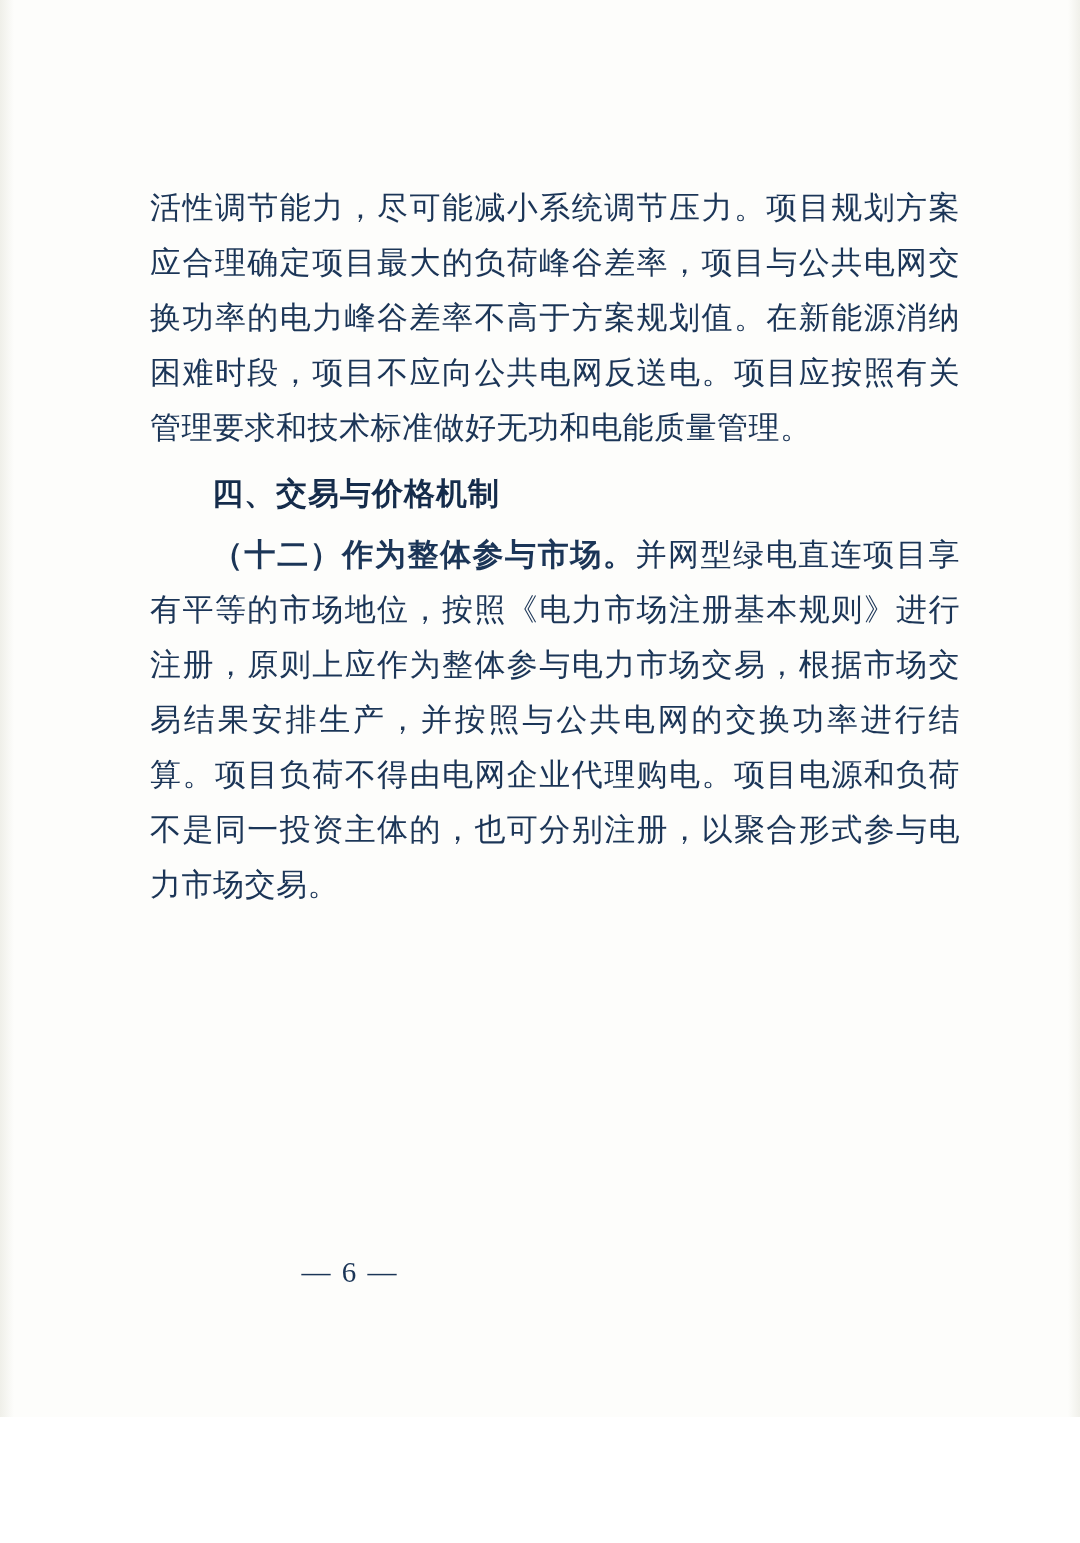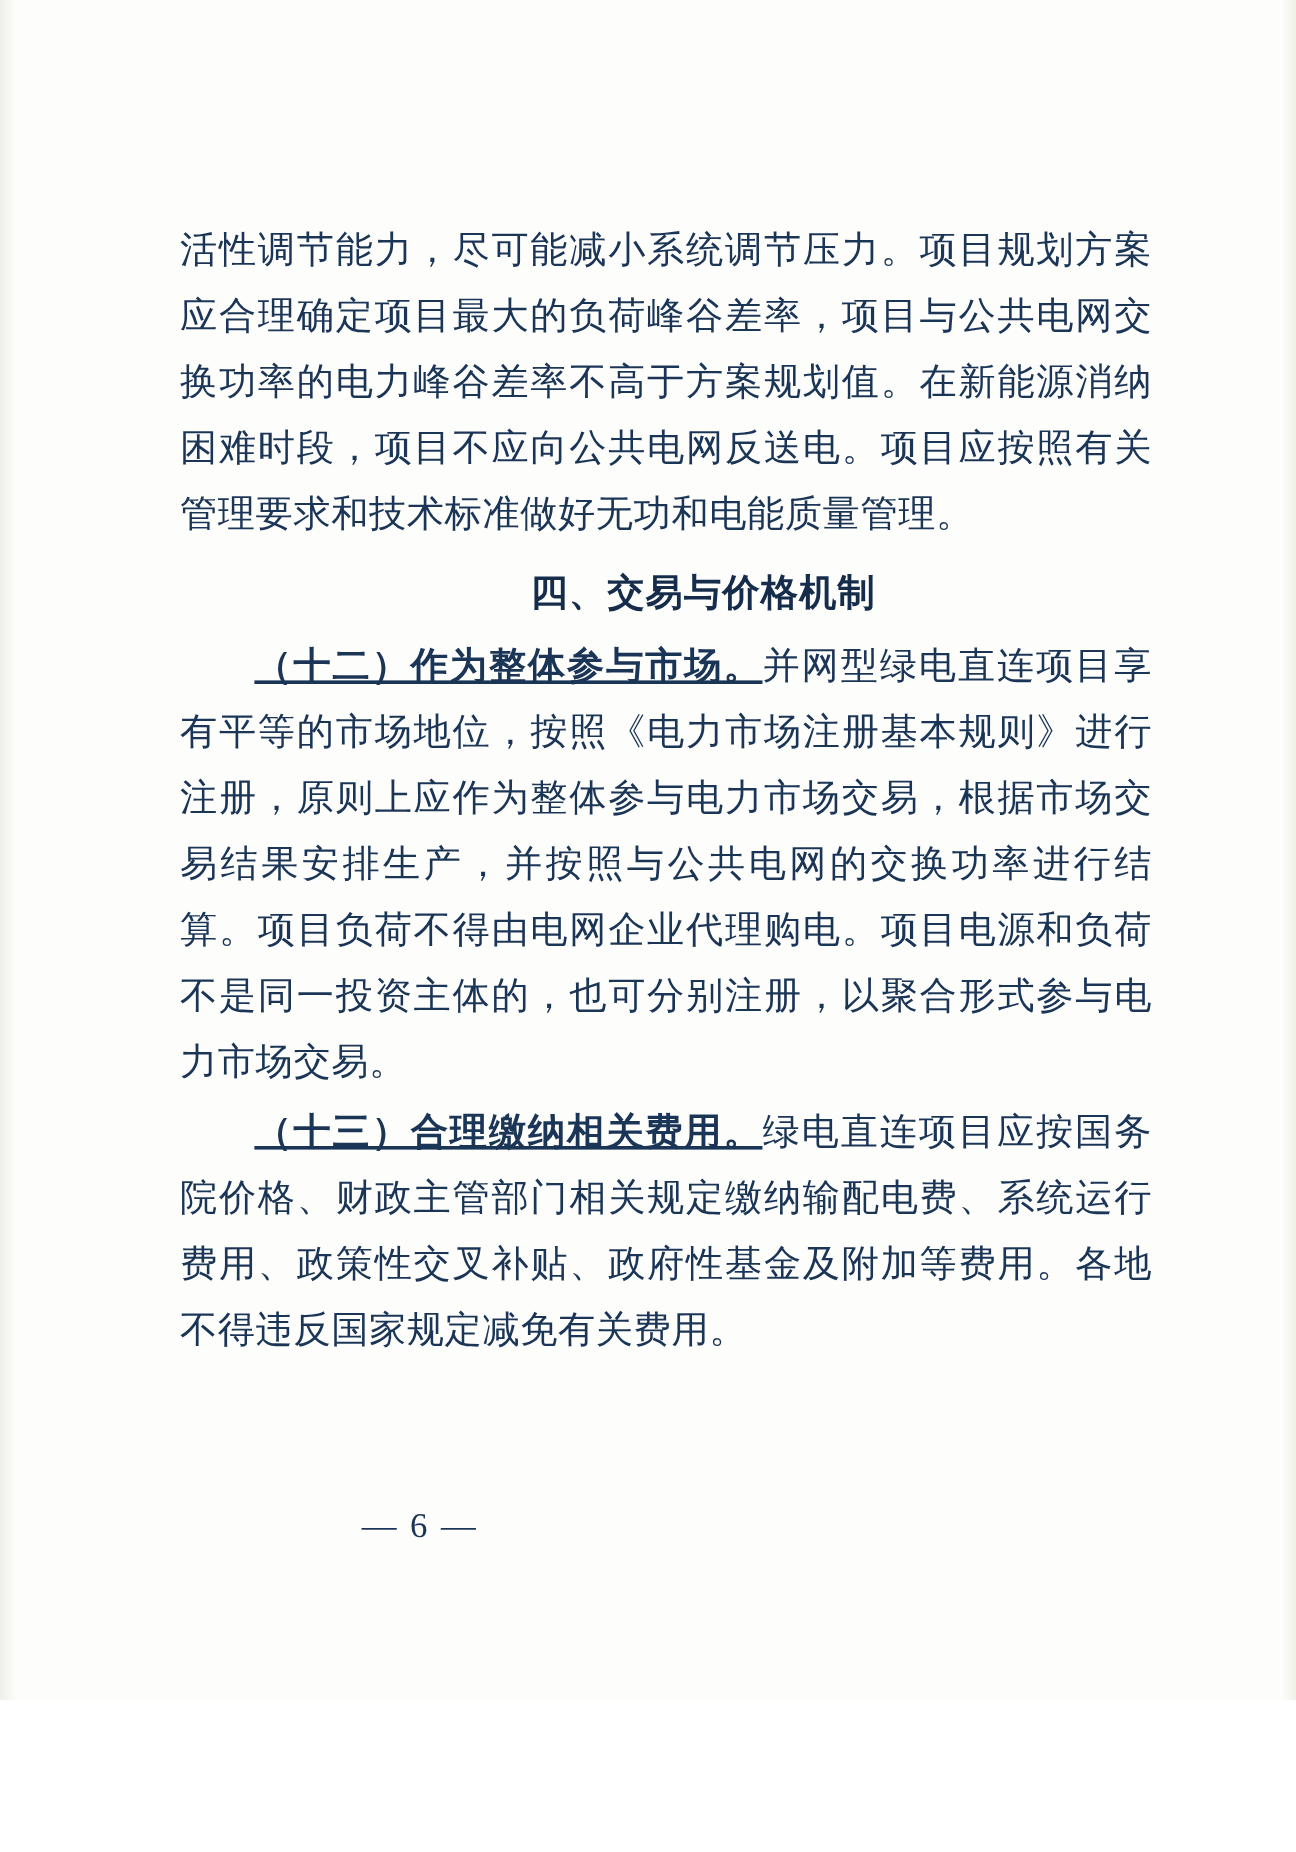--- a/index.html
+++ b/index.html
@@ -51,25 +51,23 @@
     text-indent: 62px;
   }
   .section-head {
     font-size: 31px;
     line-height: 58px;
     font-weight: bold;
     color: #152c4b;
     text-indent: 62px;
     margin: 10px 0 4px 0;
     letter-spacing: 1px;
-    text-align: center;
   }
   .lead {
     font-weight: bold;
-    text-decoration: underline;
   }
   .page-number {
     position: absolute;
     left: 0;
     right: 0;
     bottom: 128px;
     text-align: center;
     font-size: 29px;
     color: #1b3557;
     letter-spacing: 2px;
@@ -90,23 +88,20 @@
   <div class="content">
 
     <p class="para">活性调节能力，尽可能减小系统调节压力。项目规划方案应合理确定项目最大的负荷峰谷差率，项目与公共电网交换功率的电力峰谷差率不高于方案规划值。在新能源消纳困难时段，项目不应向公共电网反送电。项目应按照有关管理要求和技术标准做好无功和电能质量管理。</p>
 
     <h2 class="section-head">四、交易与价格机制</h2>
 
     <p class="para indent">
       <span class="lead">（十二）作为整体参与市场。</span><span>并网型绿电直连项目享有平等的市场地位，按照《电力市场注册基本规则》进行注册，原则上应作为整体参与电力市场交易，根据市场交易结果安排生产，并按照与公共电网的交换功率进行结算。项目负荷不得由电网企业代理购电。项目电源和负荷不是同一投资主体的，也可分别注册，以聚合形式参与电力市场交易。</span>
     </p>
 
-    <p class="para indent">
-      <span class="lead">（十三）合理缴纳相关费用。</span><span>绿电直连项目应按国务院价格、财政主管部门相关规定缴纳输配电费、系统运行费用、政策性交叉补贴、政府性基金及附加等费用。各地不得违反国家规定减免有关费用。</span>
-    </p>
 
 
   </div>
 
   <div class="page-number">
     <span class="pn-inner">— 6 —</span>
   </div>
 </div>
 
 </body></html>

